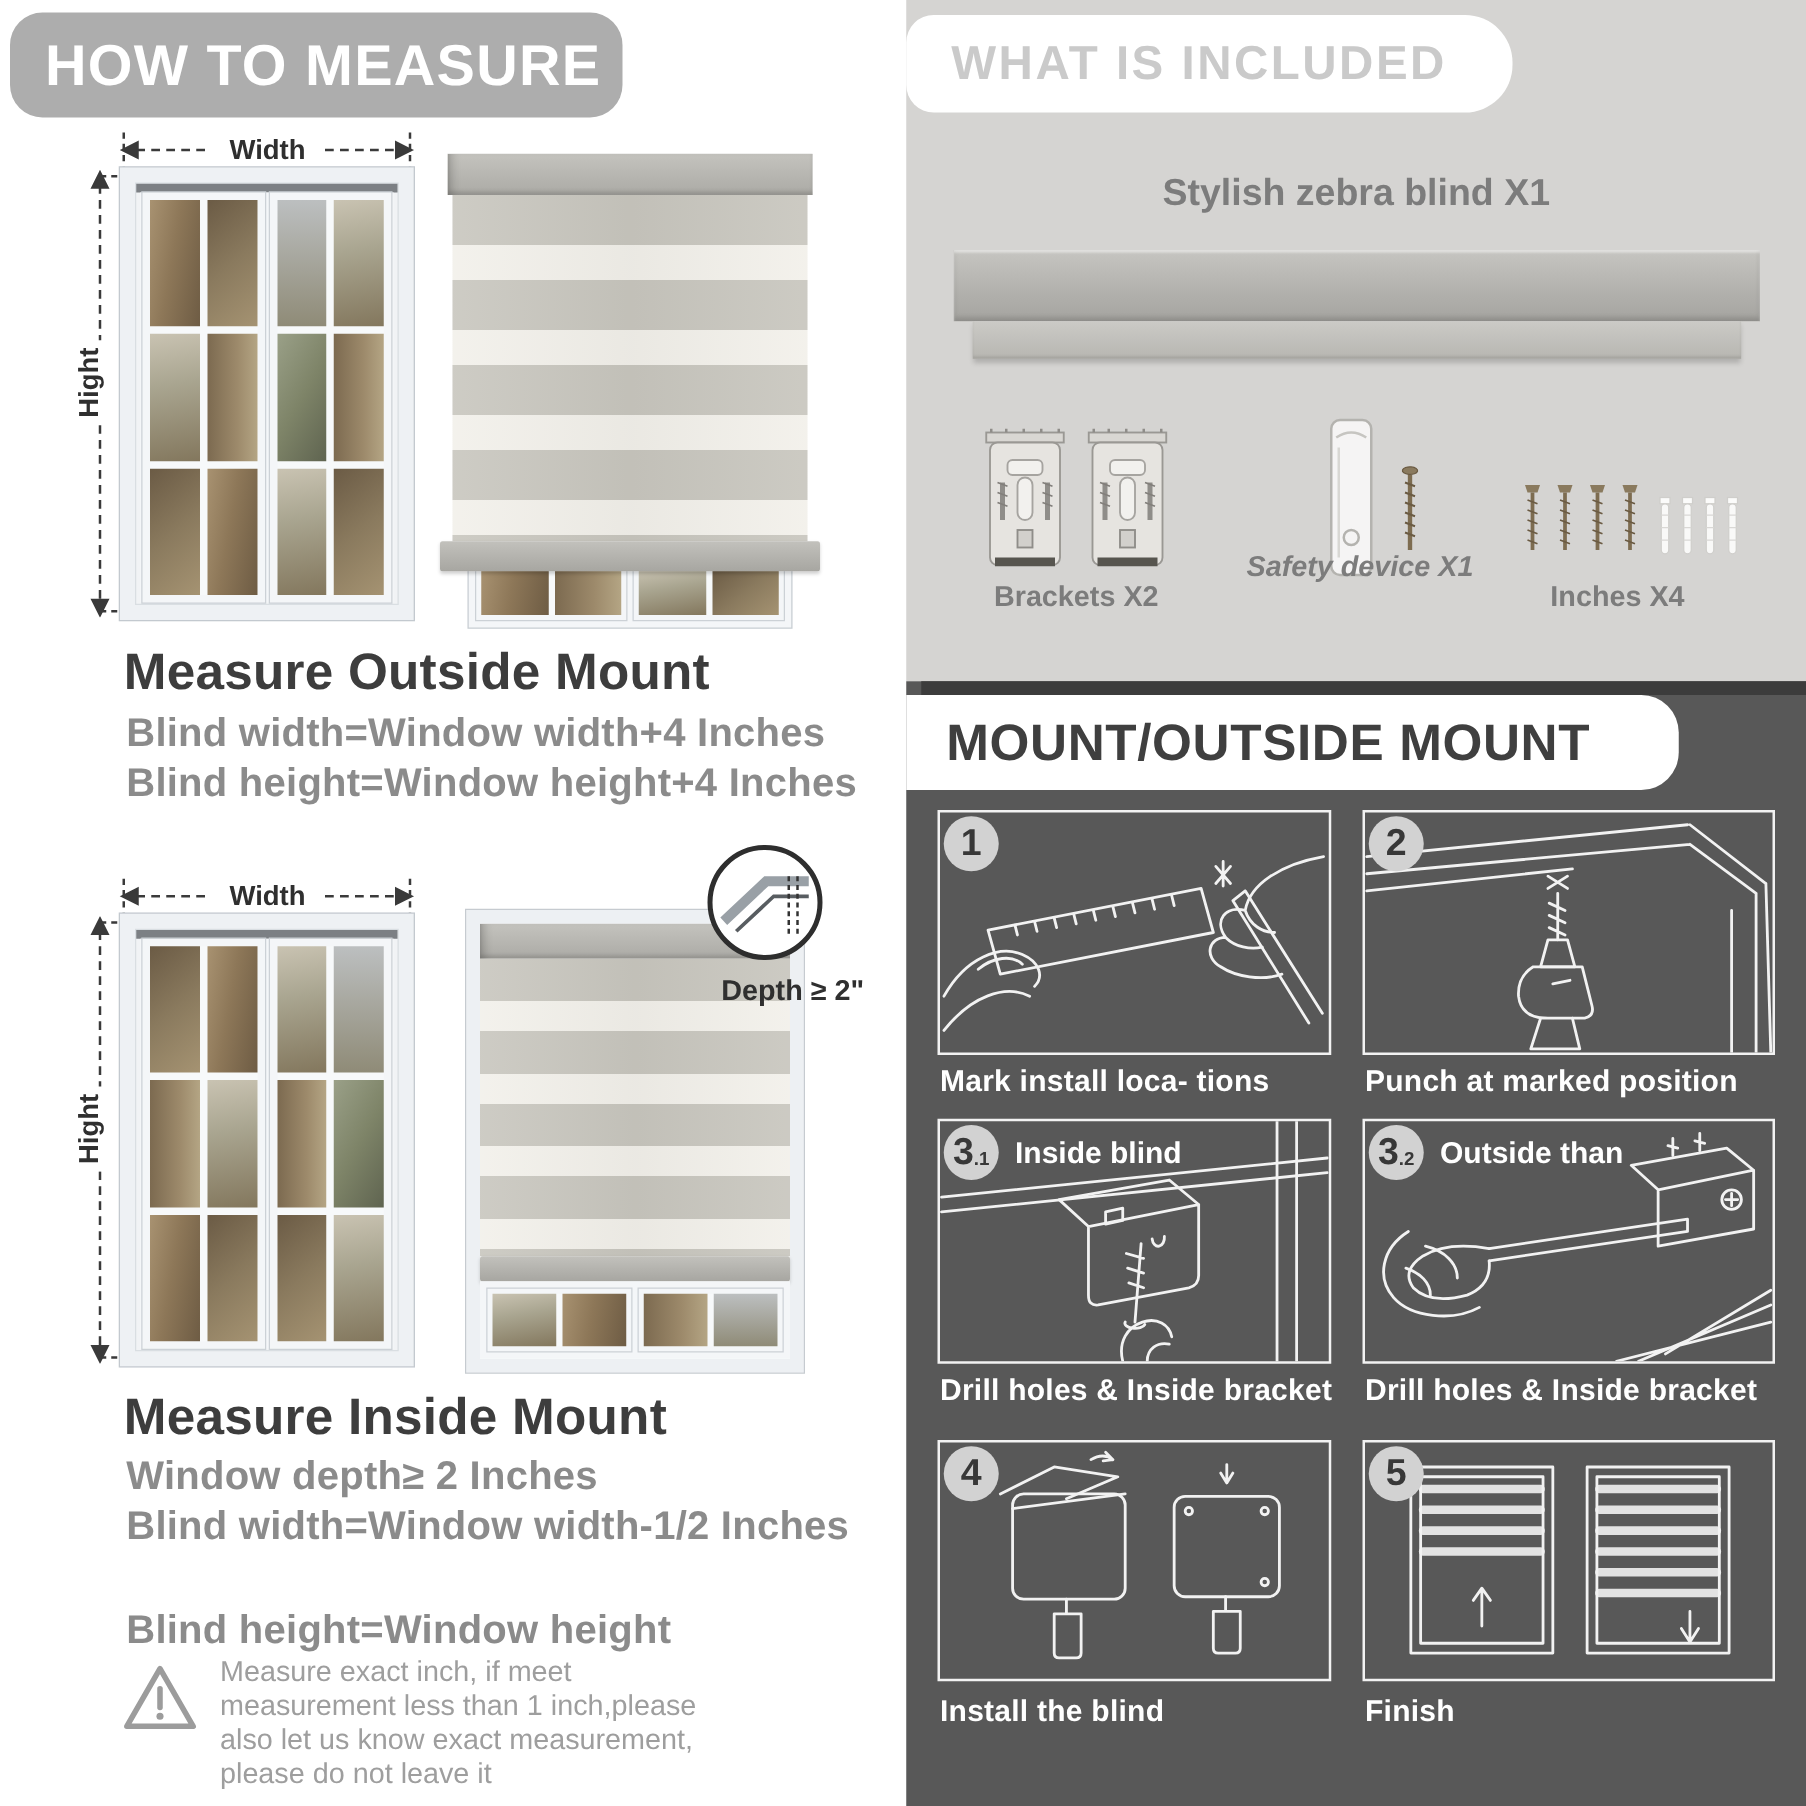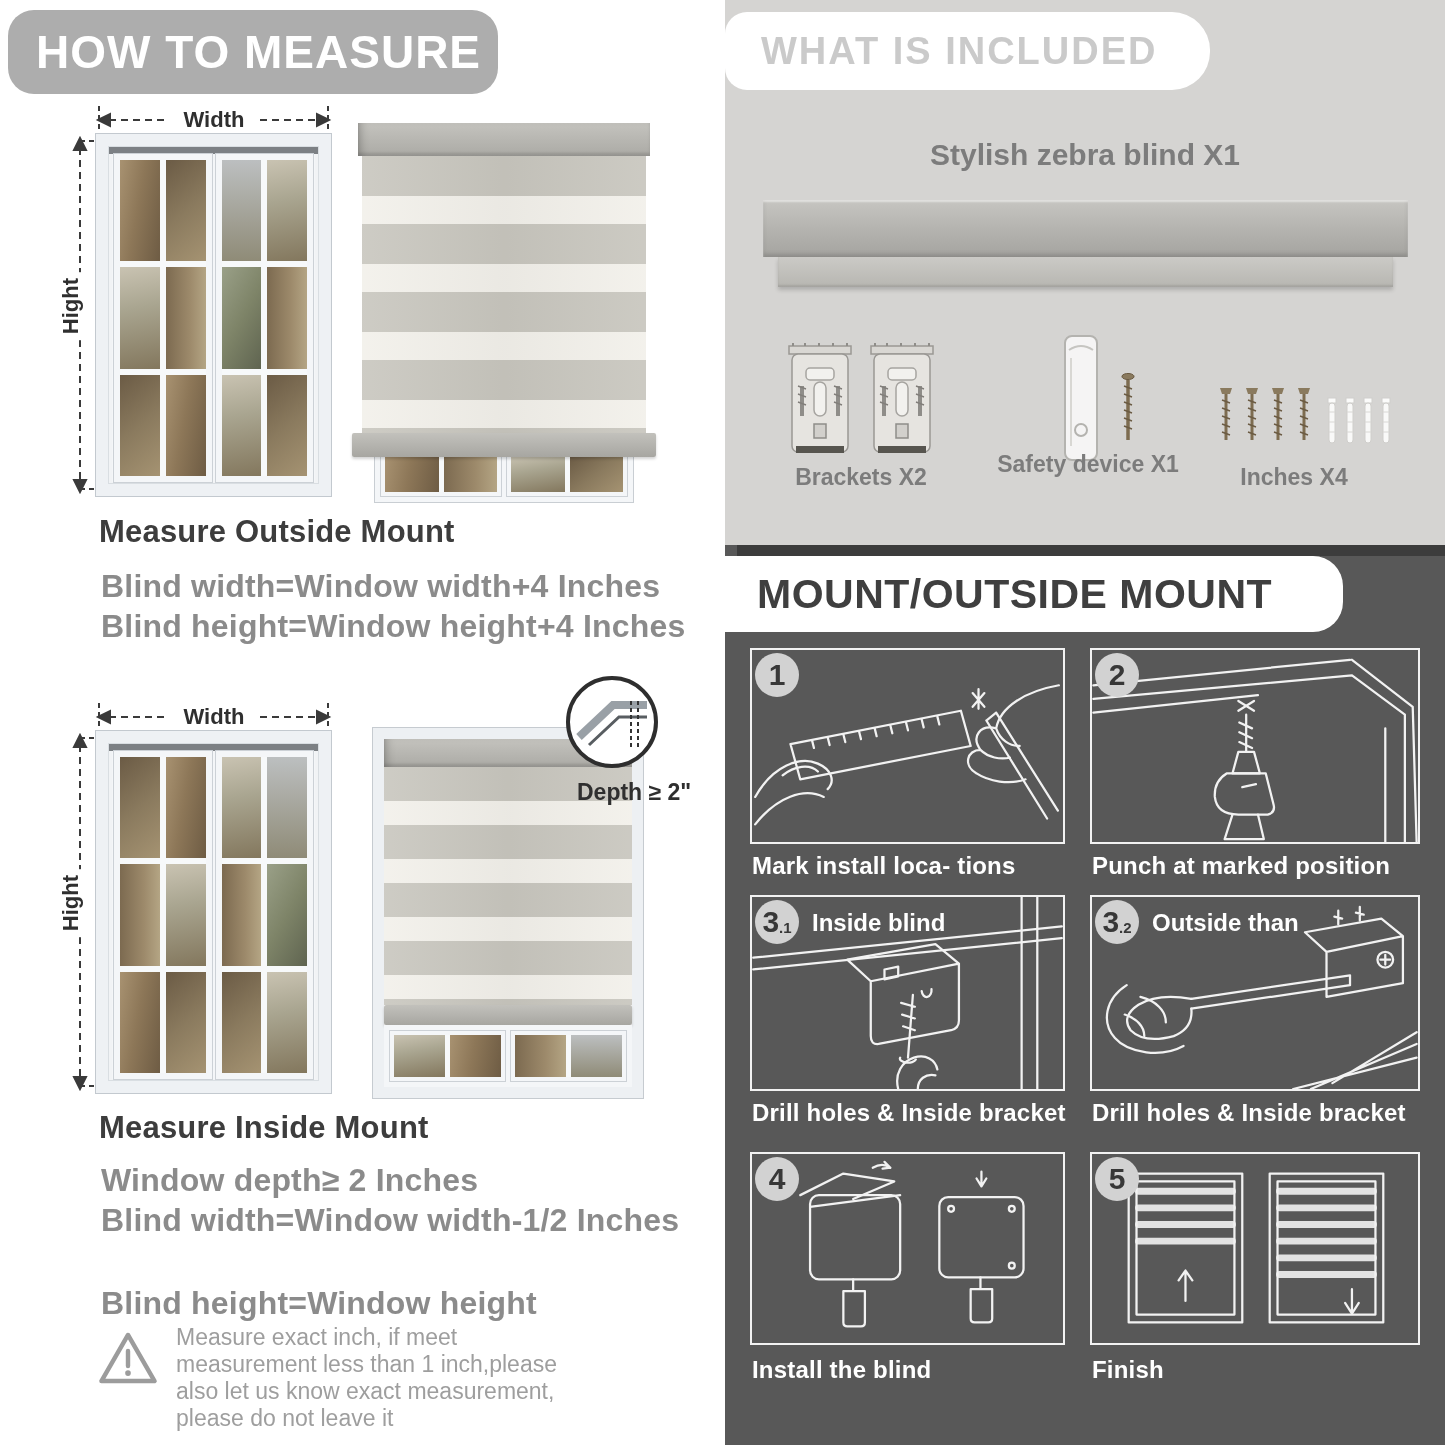--- a/index.html
+++ b/index.html
@@ -9,21 +9,21 @@
     -webkit-font-smoothing:antialiased;
   }
   .abs{position:absolute;}
 
   
   .hdr-left{
     left:8px;top:10px;width:490px;height:84px;background:#adadad;border-radius:26px;
     color:#ffffff;font-weight:bold;font-size:46px;line-height:84px;padding-left:28px;
     letter-spacing:1px;box-sizing:border-box;
   }
-  .sec-title{font-weight:bold;font-size:31px;color:#3d3d3d;letter-spacing:.2px;text-align:center;}
+  .sec-title{font-weight:bold;font-size:41px;color:#3d3d3d;letter-spacing:.2px;text-align:center;}
   .sec-line{font-weight:bold;font-size:32px;color:#8b8b8b;letter-spacing:.2px;}
 
   
   .win{background:#f1f3f5;border:1px solid #c3c9cf;box-sizing:border-box;
        box-shadow:inset 0 0 0 12px #eef1f4, inset 0 0 0 13px #d9dee2;}
   .lintel{position:absolute;left:13px;right:13px;top:13px;height:7px;background:#7c8084;}
   .sashes{position:absolute;left:16px;right:16px;top:20px;bottom:14px;display:flex;background:#f4f6f8;}
   .sash{flex:1;margin:0 2px;border:6px solid #f4f6f8;outline:1px solid #ccd1d6;
         display:grid;grid-template-columns:1fr 1fr;grid-template-rows:1fr 1fr 1fr;gap:6px;
         background:#f7f9fa;box-sizing:border-box;}
@@ -324,21 +324,21 @@
       </g>
     <g transform="translate(168,12)">
         <rect x="-4" y="0" width="8" height="5" fill="#fbfbfa" stroke="#cfcecb" stroke-width="1"></rect>
         <rect x="-3" y="5" width="6" height="40" rx="3" fill="rgba(255,255,255,0.85)" stroke="#cfcecb" stroke-width="1"></rect>
         <path d="M-3,14 h6 M-3,24 h6 M-3,34 h6" stroke="#d9d8d5" stroke-width="1"></path>
       </g>
   </g>
 </svg>
 
 <div class="abs item-label" style="left:741px;top:464px;width:240px;">Brackets X2</div>
-<div class="abs item-label" style="left:958px;top:451px;width:260px;">Safety device X1</div>
+<div class="abs item-label" style="left:958px;top:440px;width:260px;font-style:italic;">Safety device X1</div>
 <div class="abs item-label" style="left:1174px;top:464px;width:240px;">Inches X4</div>
 
 <div class="abs panel-dark"></div>
 <div class="abs dark-strip"></div>
 <div class="abs hdr-mount">MOUNT/OUTSIDE MOUNT</div>
 
 <div class="abs step-panel" style="left:750px;top:648px;width:315px;height:196px;">
   <svg class="art" viewBox="0 0 315 196">
     <g stroke="#f2f2f2" fill="none" stroke-width="2.3" stroke-linecap="round" stroke-linejoin="round">
       <path d="M38,96 L212,62 L222,98 L48,132 Z"></path>

